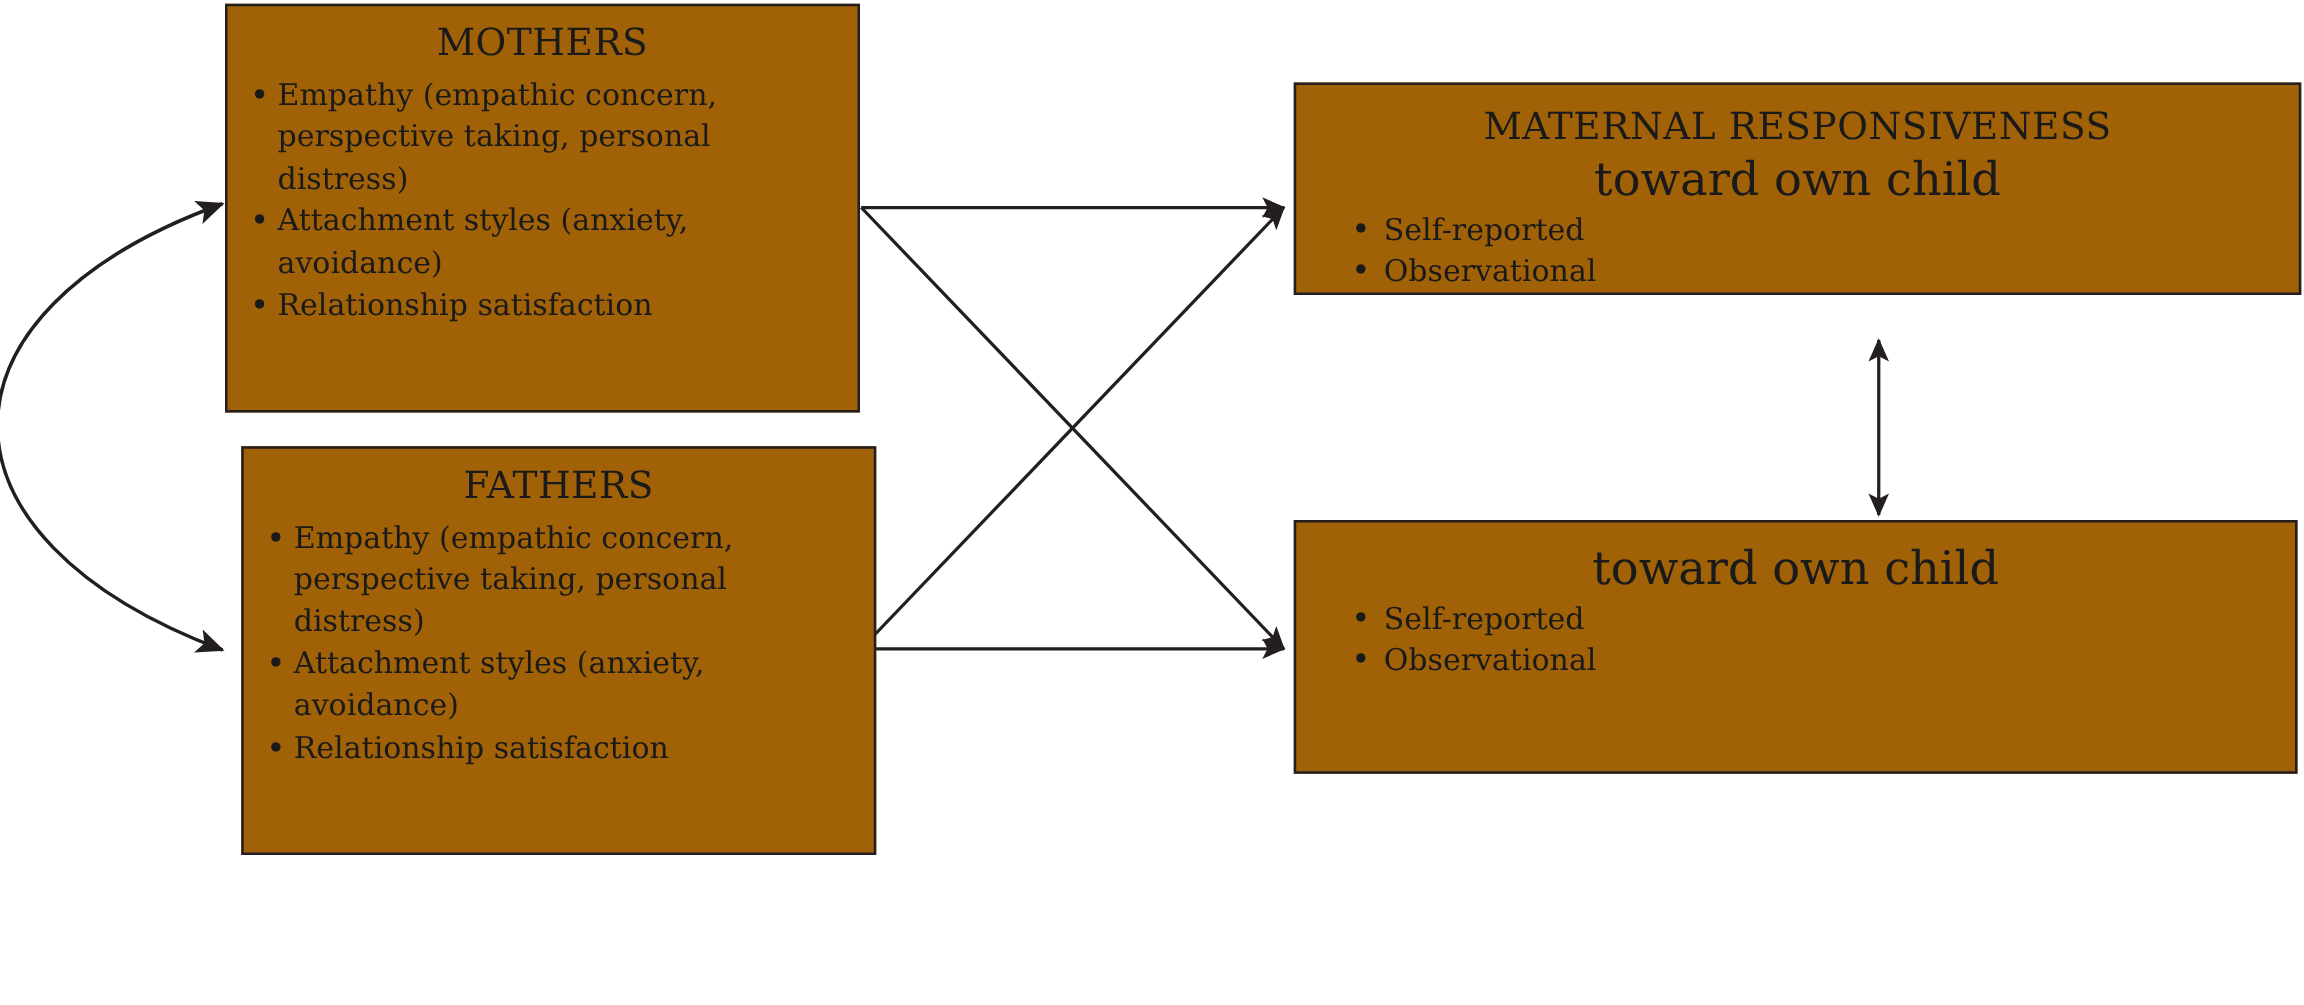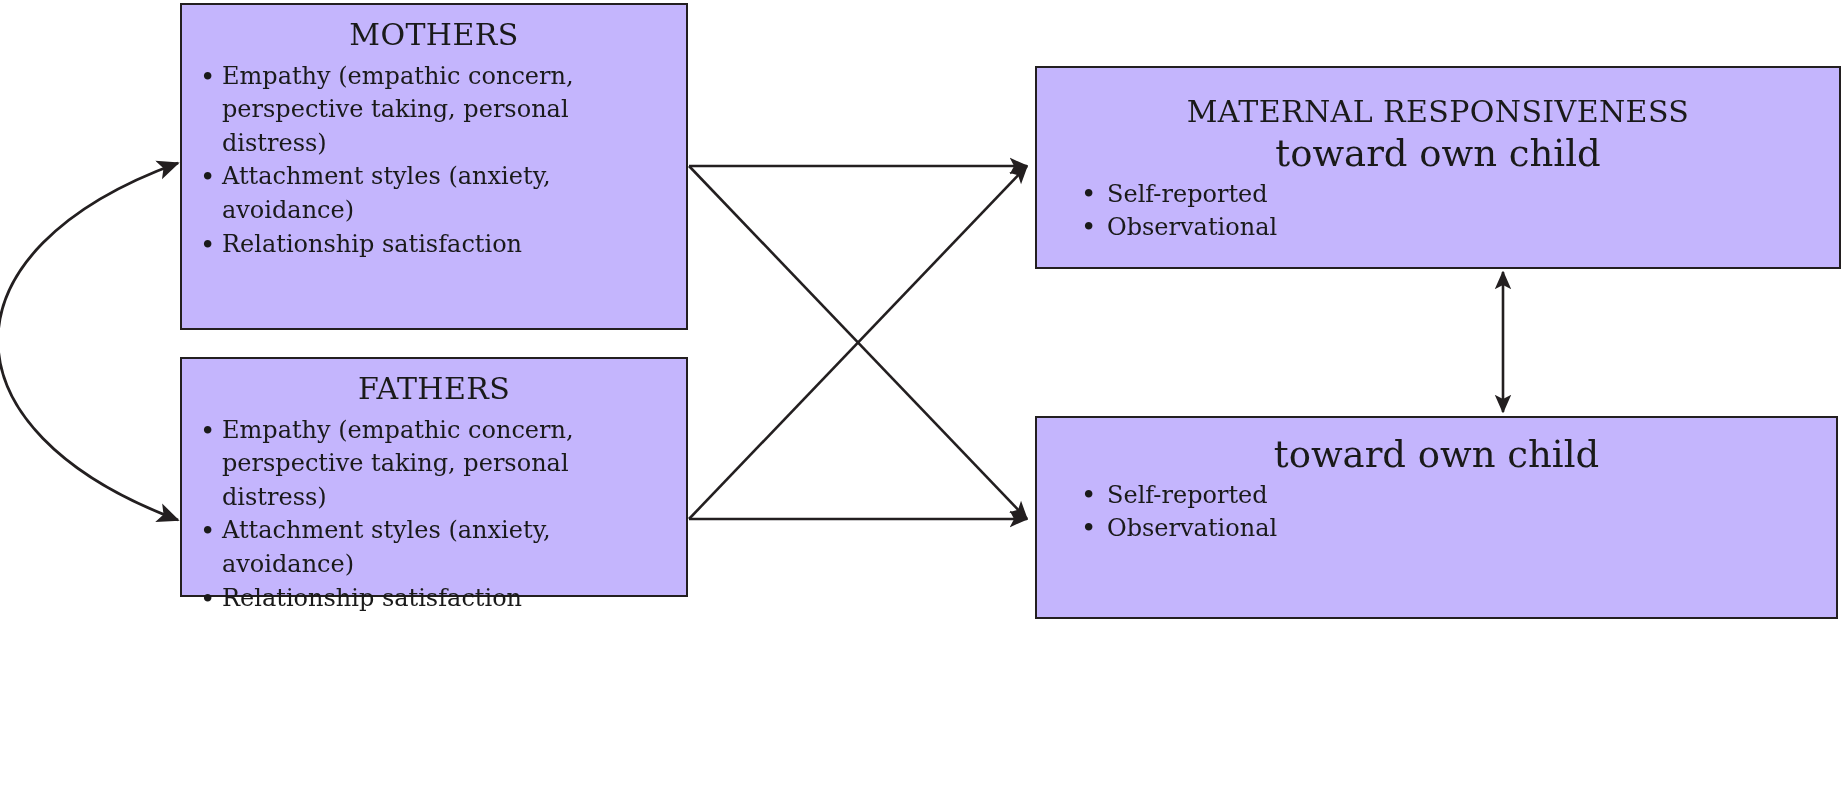--- a/index.html
+++ b/index.html
@@ -21,21 +21,21 @@
     left: 0;
     top: 0;
     width: 1843px;
     height: 804px;
     pointer-events: none;
   }
   .node {
     position: absolute;
     box-sizing: border-box;
     border: 2.5px solid #231f20;
-    background: #c4b5fd;
+    background: #a16207;
   }
   .node-title {
     text-align: center;
     font-size: 30px;
     line-height: 1.22;
     letter-spacing: 0.4px;
     white-space: pre;
   }
   .node-sub {
     text-align: center;
@@ -64,36 +64,36 @@
 
   
   #node-mothers {
     left: 180px;
     top: 3px;
     width: 508px;
     height: 327px;
     padding: 12px 14px 0 14px;
   }
   #node-fathers {
-    left: 180px;
+    left: 193px;
     top: 357px;
     width: 508px;
-    height: 240px;
+    height: 327px;
     padding: 12px 14px 0 14px;
   }
   #node-mothers .node-title,
   #node-fathers .node-title { margin-bottom: 6px; }
 
   
   #node-maternal {
     left: 1035px;
     top: 66px;
     width: 806px;
-    height: 203px;
-    padding: 26px 18px 0 18px;
+    height: 170px;
+    padding: 16px 18px 0 18px;
   }
   #node-paternal {
     left: 1035px;
     top: 416px;
     width: 803px;
     height: 203px;
     padding: 14px 18px 0 18px;
   }
   #node-maternal ul.bullets > li,
   #node-paternal ul.bullets > li {

